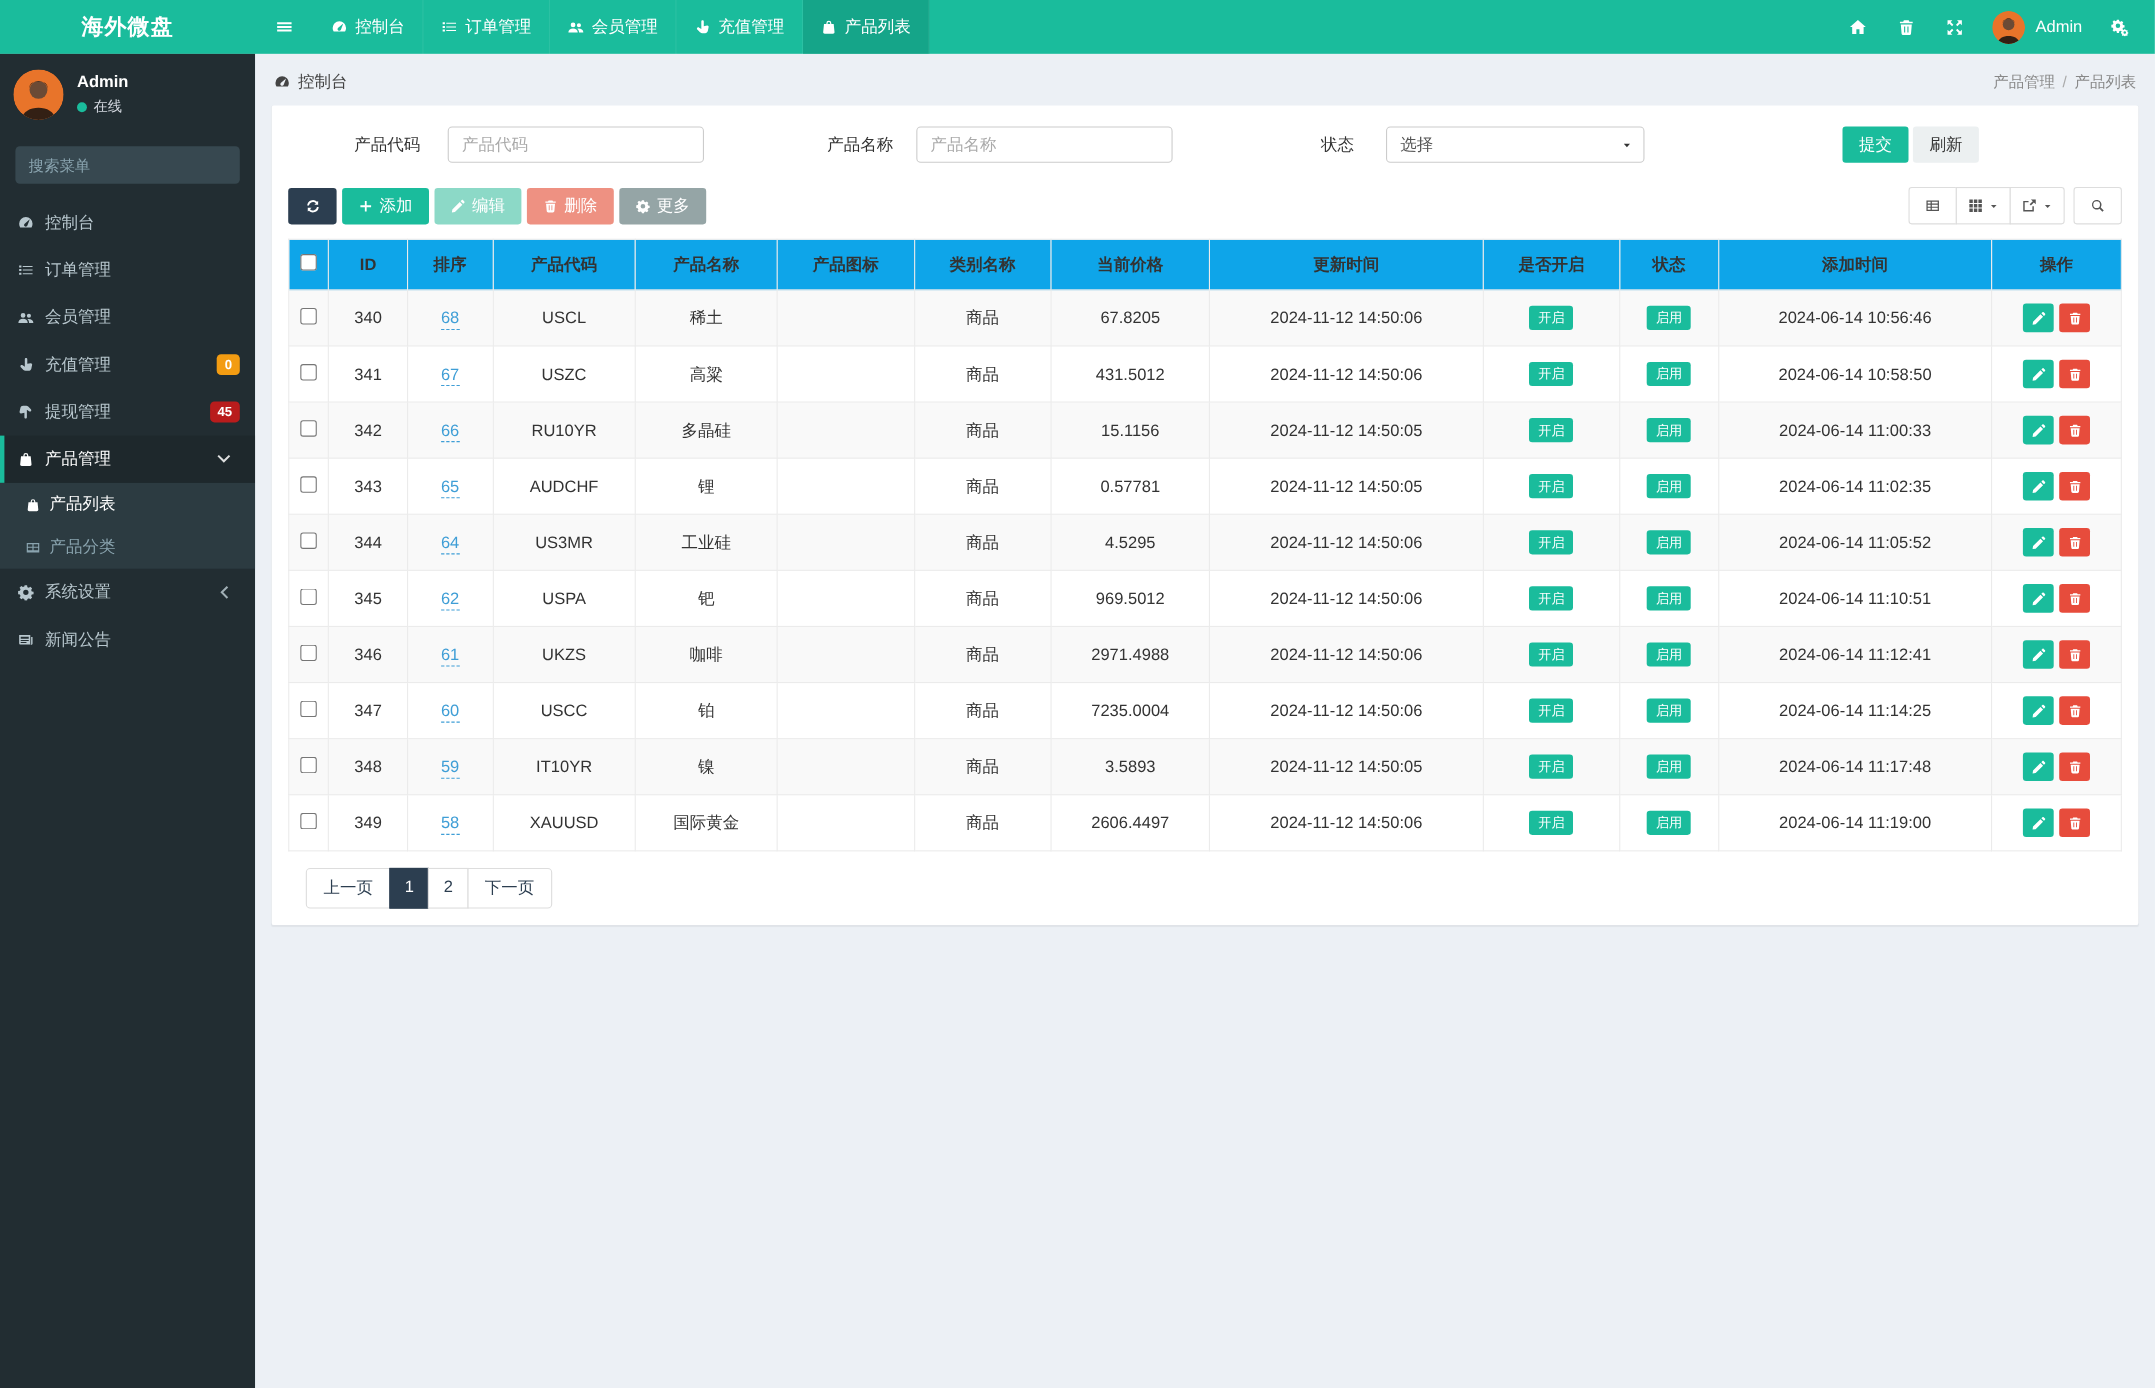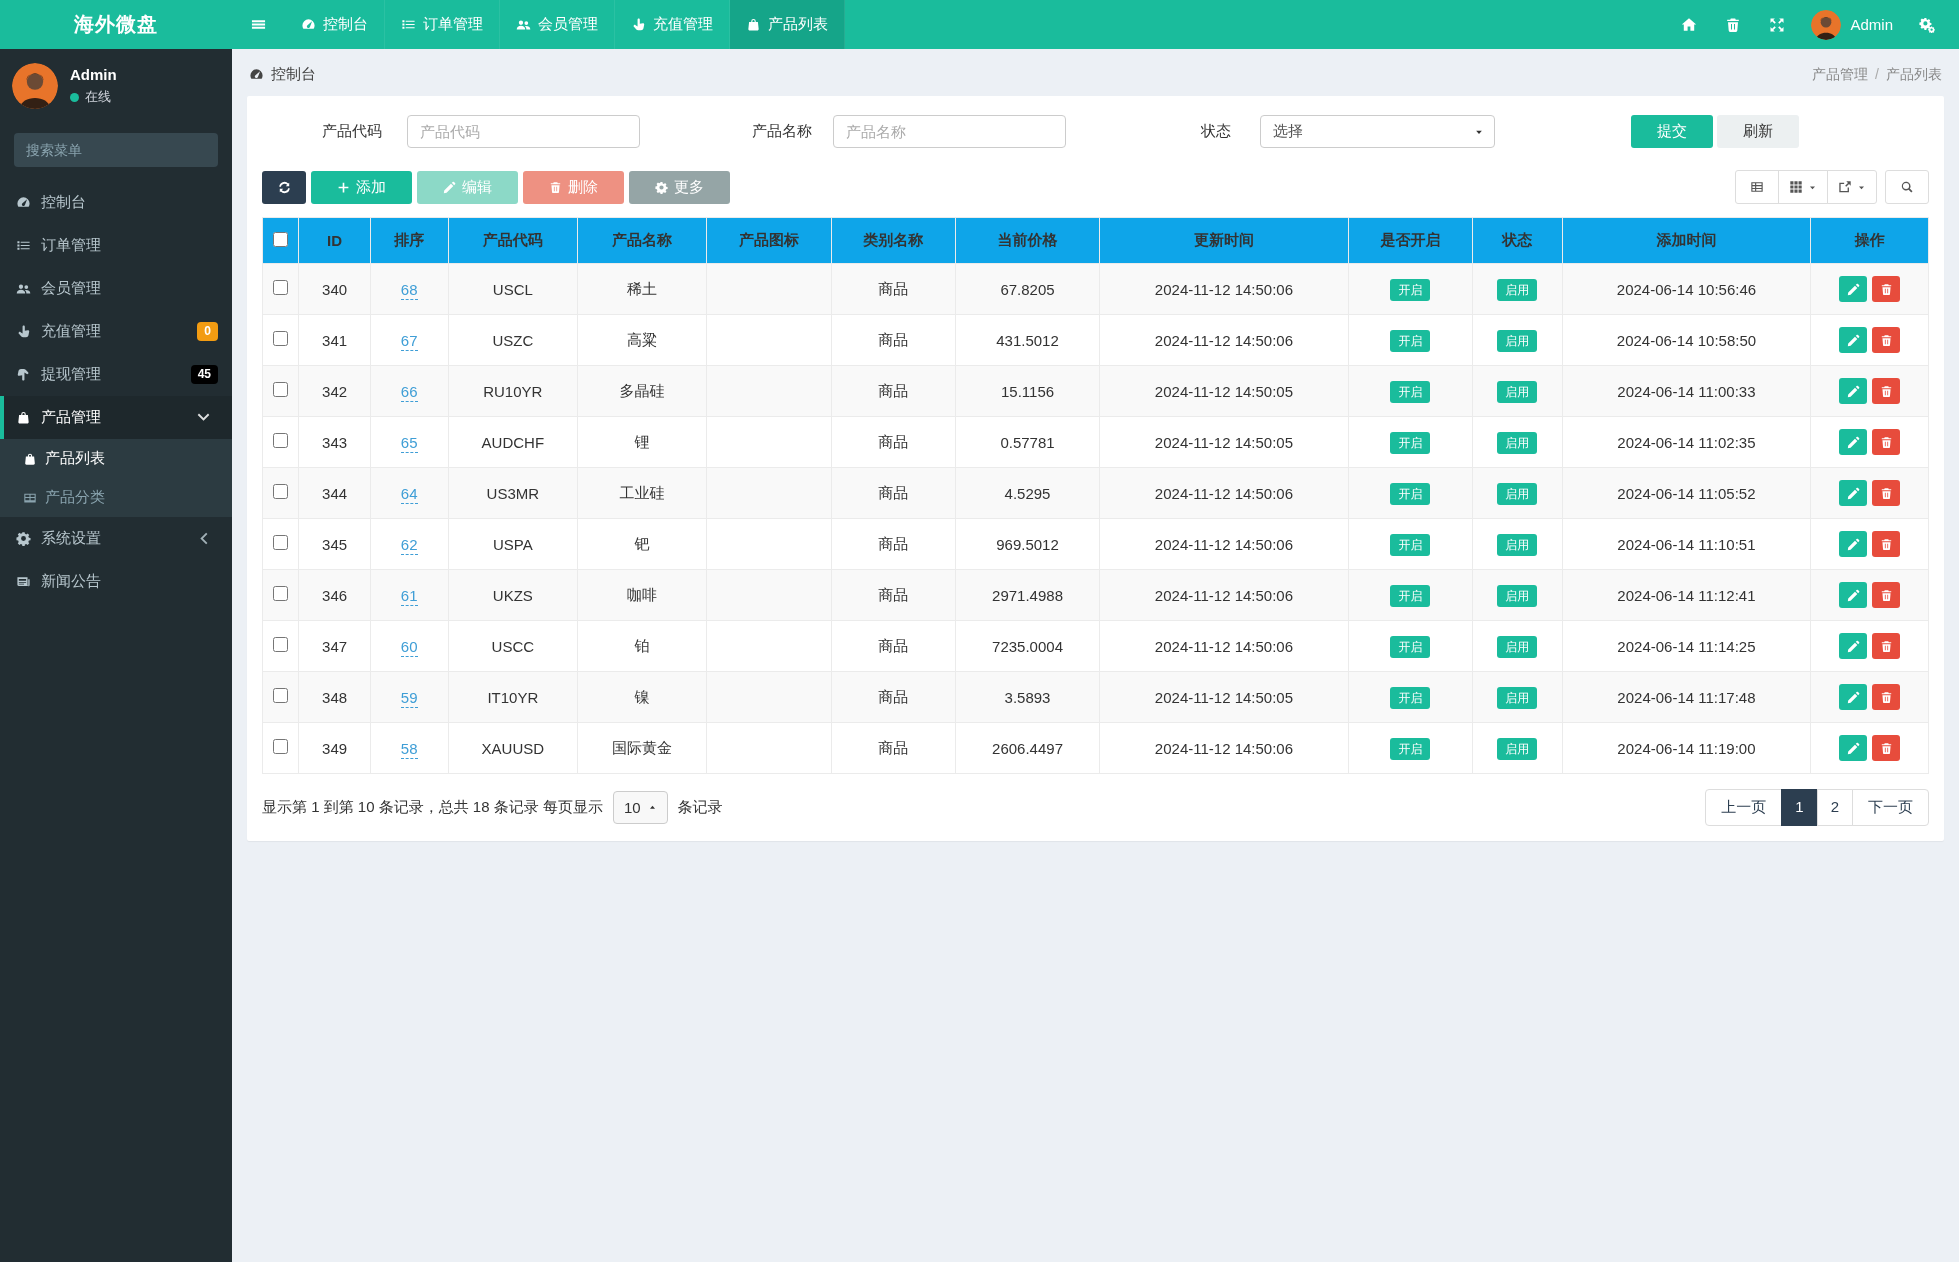--- a/index.html
+++ b/index.html
@@ -66,21 +66,21 @@
   .g1 { margin-left:60px; }
   .g2 { margin-left:112px; }
   .g3 { margin-left:135px; }
   .fgap { width:25px; flex:none; }
   .fgap3 { width:29px; flex:none; }
   .finput { width:233px; height:33px; border:1px solid #ccc; border-radius:4px; padding:0 12px; font-size:15px; color:#555; outline:none; font-family:inherit; }
   .finput::placeholder { color:#aaa; }
   .select-box { width:235px; height:33px; border:1px solid #ccc; border-radius:4px; background:#fff; display:flex; align-items:center; justify-content:space-between; padding:0 10px 0 12px; color:#555; cursor:pointer; }
   .select-box .ic { font-size:10px; color:#333; }
   .filter-btns { margin-left:auto; margin-right:130px; display:flex; gap:4px; }
-  .btn { display:inline-flex; align-items:center; justify-content:center; gap:6px; height:33px; padding:0 26px; border:0; border-radius:3px; font-size:15px; cursor:pointer; font-family:inherit; }
+  .btn { display:inline-flex; align-items:center; justify-content:center; gap:6px; height:33px; padding:0 15px; border:0; border-radius:3px; font-size:15px; cursor:pointer; font-family:inherit; }
   .btn-submit { background:#1abc9c; color:#fff; }
   .btn-refresh-f { background:#ecf0f1; color:#333; }
 
   
   .toolbar { display:flex; align-items:center; margin-bottom:13px;gap:16px; }
   .toolbar .left { display:flex; gap:5px; }
   .btn-dark { background:#2c3e50; color:#fff; width:44px; padding:0; font-size:14px; }
   .btn-add { background:#1abc9c; color:#fff; }
   .btn-edit { background:#8cd9c7; color:#fff; cursor:default; }
   .btn-del { background:#ee9182; color:#fff; cursor:default; }
@@ -306,21 +306,21 @@
         <li class="side-item">
           <a>
             <span class="ic ">
               <svg viewBox="0 0 16 16" xmlns="http://www.w3.org/2000/svg">
                 <g transform="rotate(180 8 8)">
                   <path d="M8.2 1.6c.7 0 1.2.5 1.2 1.2v4.4l3.2-.6c.9-.2 1.7.6 1.5 1.5l-.8 3.8c-.3 1.2-1.3 2.1-2.6 2.1H7.6c-.7 0-1.4-.3-1.9-.8l-2.6-2.7c-.5-.5-.5-1.3 0-1.8s1.3-.5 1.8 0L7 10.1V2.8c0-.7.5-1.2 1.2-1.2z"></path>
                 </g>
               </svg>
             </span>
             <span class="lbl">提现管理</span>
-            <span class="side-badge" style="background:#000000">45</span>
+            <span class="side-badge" style="background:#b91c1c">45</span>
           </a>
         </li>
         <li class="side-item active">
           <a>
             <span class="ic ">
               <svg viewBox="0 0 16 16" xmlns="http://www.w3.org/2000/svg">
                 <path fill-rule="evenodd" d="M5.6 5.2v-.8a2.4 2.4 0 0 1 4.8 0v.8h2.3l.8 7.6c.1.9-.6 1.7-1.5 1.7H4c-.9 0-1.6-.8-1.5-1.7l.8-7.6h2.3zm1.2 0h2.4v-.8a1.2 1.2 0 0 0-2.4 0v.8z"></path>
               </svg>
             </span>
             <span class="lbl">产品管理</span>
@@ -826,32 +826,20 @@
                         <path fill-rule="evenodd" d="M5.8 1.5h4.4l.6 1.2h3v1.4H2.2V2.7h3l.6-1.2zM3 5.2h10l-.7 8.2c-.1.9-.8 1.5-1.7 1.5H5.4c-.9 0-1.6-.6-1.7-1.5L3 5.2zM6 7v5.5h1V7H6zm3 0v5.5h1V7H9z"></path>
                       </svg>
                     </span>
                   </button>
                 </span></td>
             </tr>
           </tbody>
       </table>
 
       <div class="pagination-row">
-        <div class="pg-info">
-          <span>显示第 1 到第 10 条记录，总共 18 条记录 每页显示</span>
-          <button class="page-size-btn">
-            <span>10</span>
-            <span class="ic" id="ps-caret">
-                <svg viewBox="0 0 16 16" xmlns="http://www.w3.org/2000/svg">
-                  <path d="M3.5 10h9L8 5z"></path>
-                </svg>
-              </span>
-          </button>
-          <span>条记录</span>
-        </div>
         <nav class="pager" id="pager">
             <a class="page-btn">上一页</a>
             <a class="page-btn num active">1</a>
             <a class="page-btn num">2</a>
             <a class="page-btn">下一页</a>
           </nav>
       </div>
 
     </div>
   </main>

